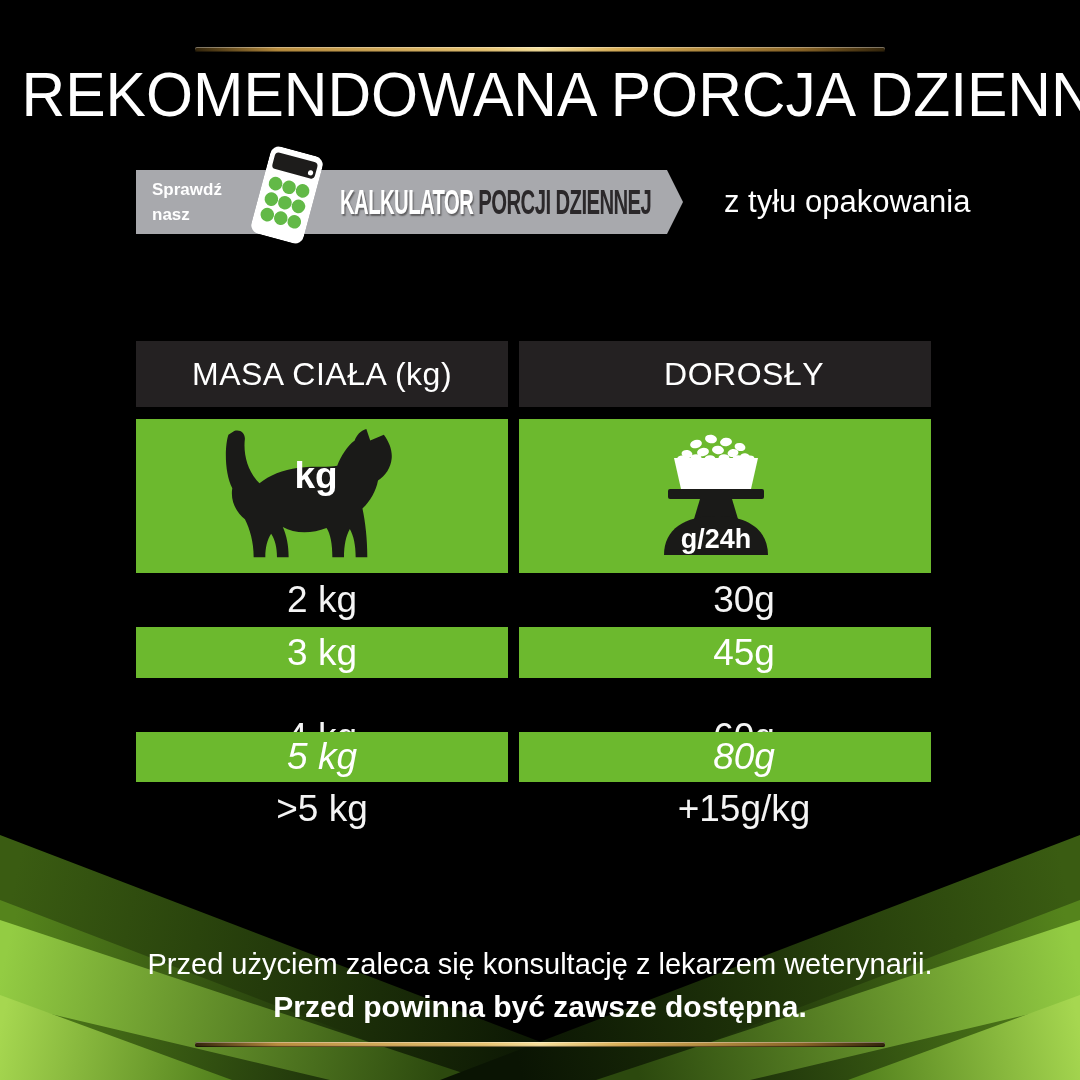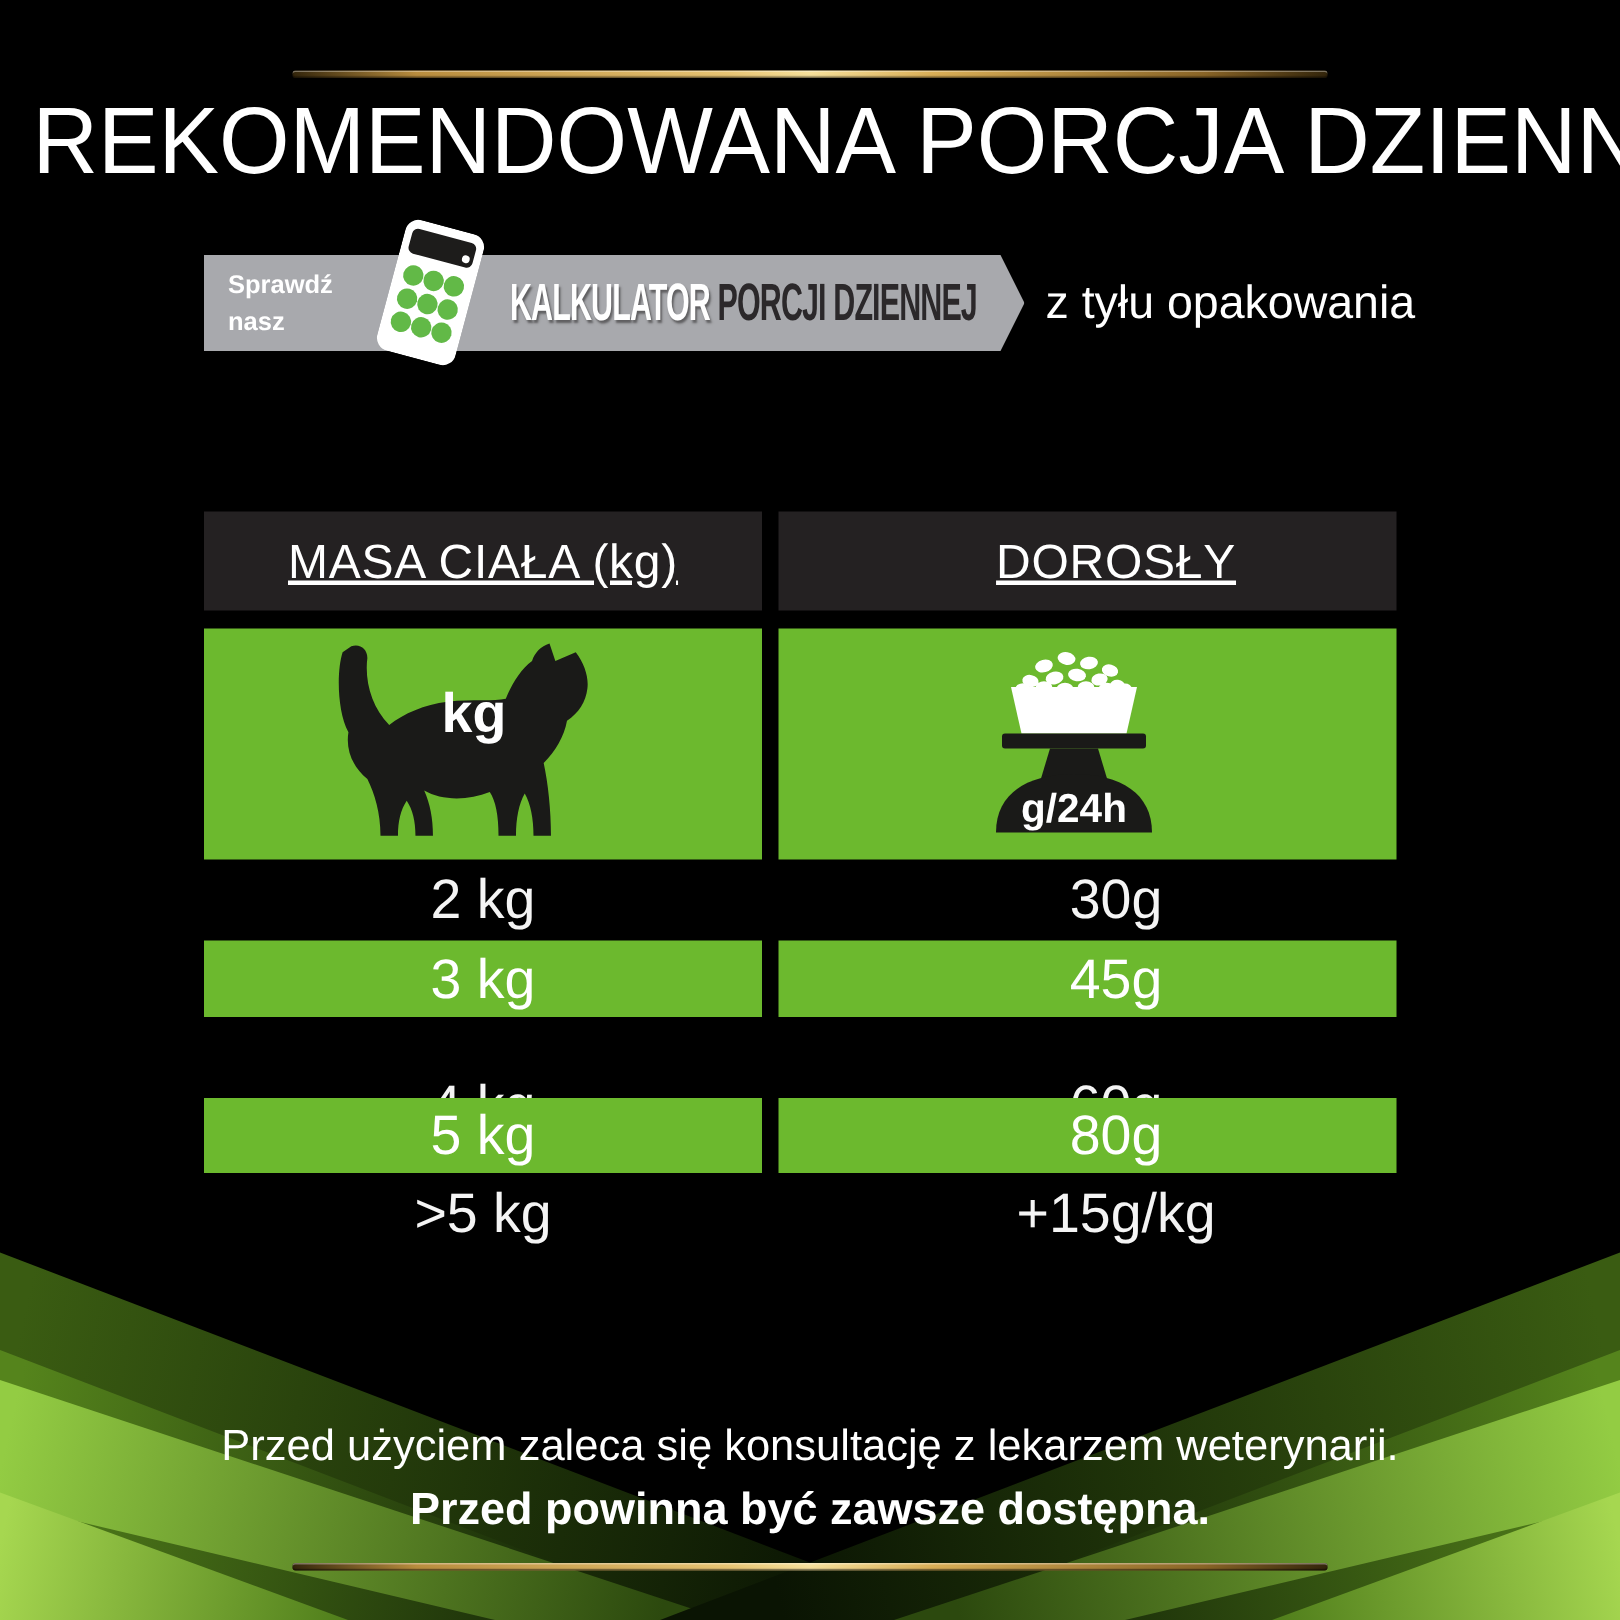--- a/index.html
+++ b/index.html
@@ -32,42 +32,42 @@
   }
   .calc-wrap{position:absolute;left:124px;top:-20px;width:54px;height:90px;transform:rotate(15deg);}
   .banner-words{
     position:absolute;left:204px;top:0;height:64px;line-height:64px;white-space:nowrap;
     font-size:35px;font-weight:700;letter-spacing:-1px;
     transform:scaleX(0.58);transform-origin:left center;
   }
   .word-kalk{color:#fff;text-shadow:2px 2px 2px rgba(35,32,33,.55);}
   .word-porcji{color:#2b282a;}
   .banner-suffix{
-    position:absolute;left:561px;top:0;height:64px;line-height:64px;
+    position:absolute;left:588px;top:0;height:64px;line-height:64px;
     font-size:31px;font-weight:400;color:#fff;white-space:nowrap;
   }
   
   .tbl-row{position:absolute;left:136px;width:795px;display:flex;}
   .cell-l{width:391px;margin-right:11px;display:flex;align-items:center;justify-content:center;}
   .cell-r{width:393px;display:flex;align-items:center;justify-content:center;padding-left:38px;}
-  .thead{top:341px;height:66px;text-decoration:underline;}
+  .thead{top:341px;height:66px;}
   .thead>div{background:#242122;font-size:32px;letter-spacing:.5px;color:#fff;height:66px;}
   .iconrow{top:419px;height:154px;}
   .iconrow>div{background:#6cb92e;height:154px;position:relative;}
   .kg-label{
     position:absolute;left:132px;top:36px;width:96px;text-align:center;
     font-size:37px;font-weight:700;color:#fff;
   }
   .datarow{display:flex;}
   .datarow>div{font-size:37px;font-weight:400;color:#f4f4f4;}
   .datarow.green>div{background:#6cb92e;color:#fff;}
   .r1{top:573px;height:54px;} .r1>div{height:54px;}
   .r2{top:627px;height:51px;} .r2>div{height:51px;}
   .r3{top:710px;height:54px;} .r3>div{height:54px;}
-  .r4{top:732px;height:50px;} .r4>div{height:50px;}
+  .r4{top:732px;height:50px;font-style:italic;} .r4>div{height:50px;}
   .r5{top:782px;height:54px;} .r5>div{height:54px;}
   
   .foot1{position:absolute;top:948px;left:0;right:0;text-align:center;font-size:29px;font-weight:400;z-index:4;}
   .foot2{position:absolute;top:990px;left:0;right:0;text-align:center;font-size:30px;font-weight:700;z-index:4;}
   
   .ribbons{position:absolute;left:0;bottom:0;width:1080px;height:330px;z-index:1;}
   svg{display:block;}
 </style>
 </head>
 <body>

